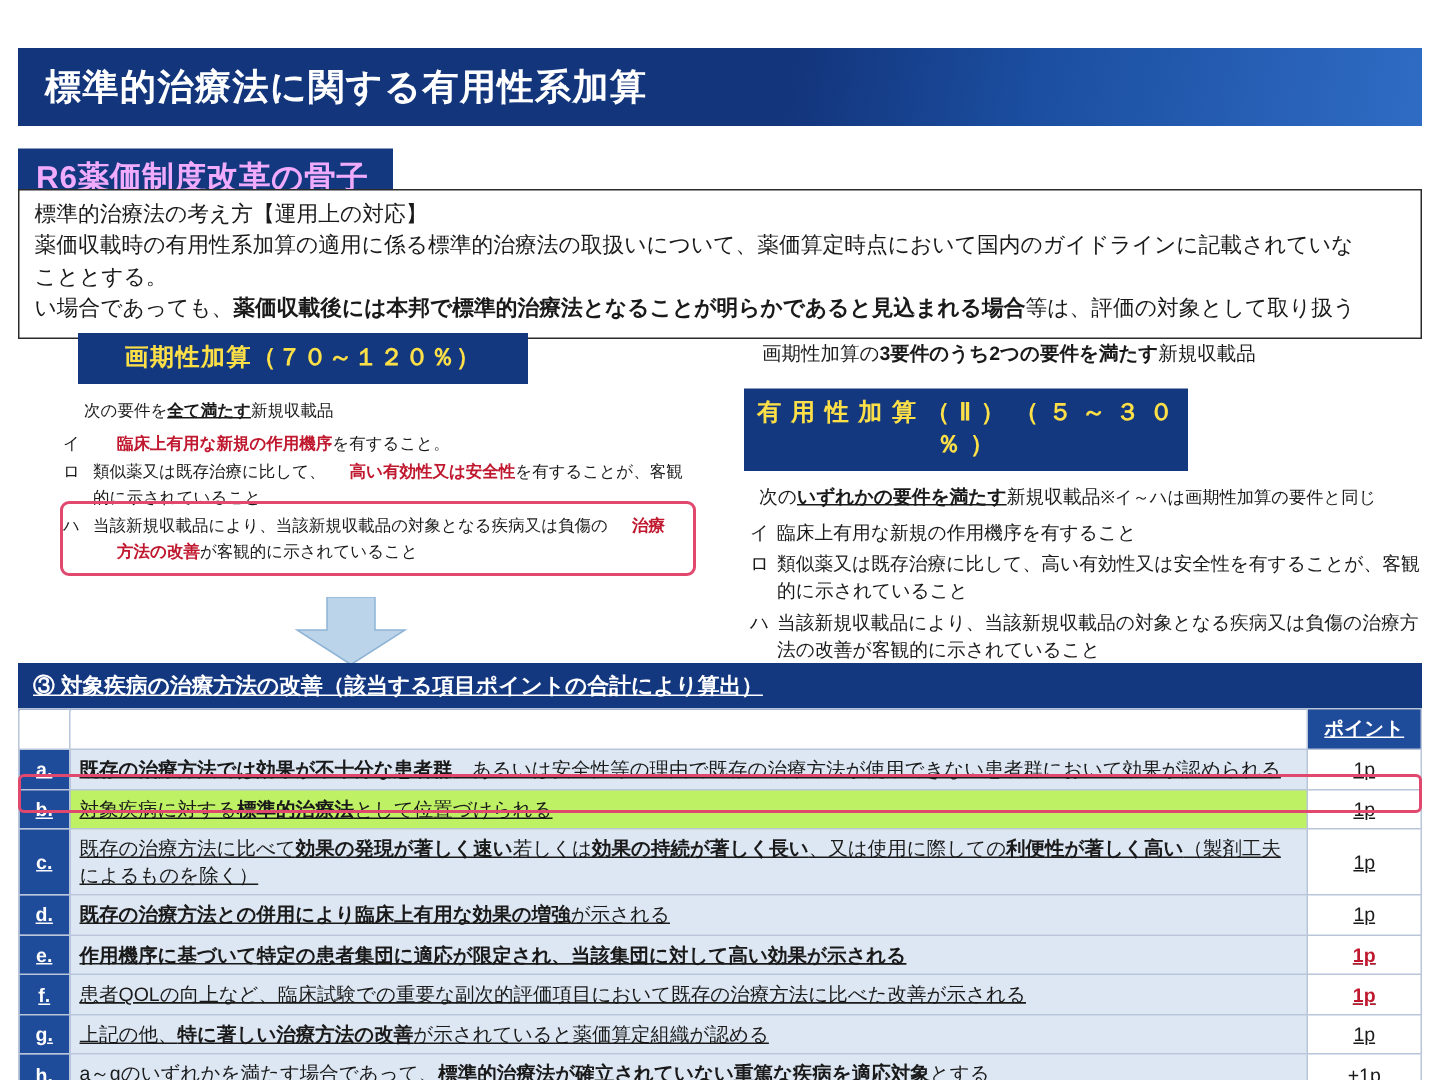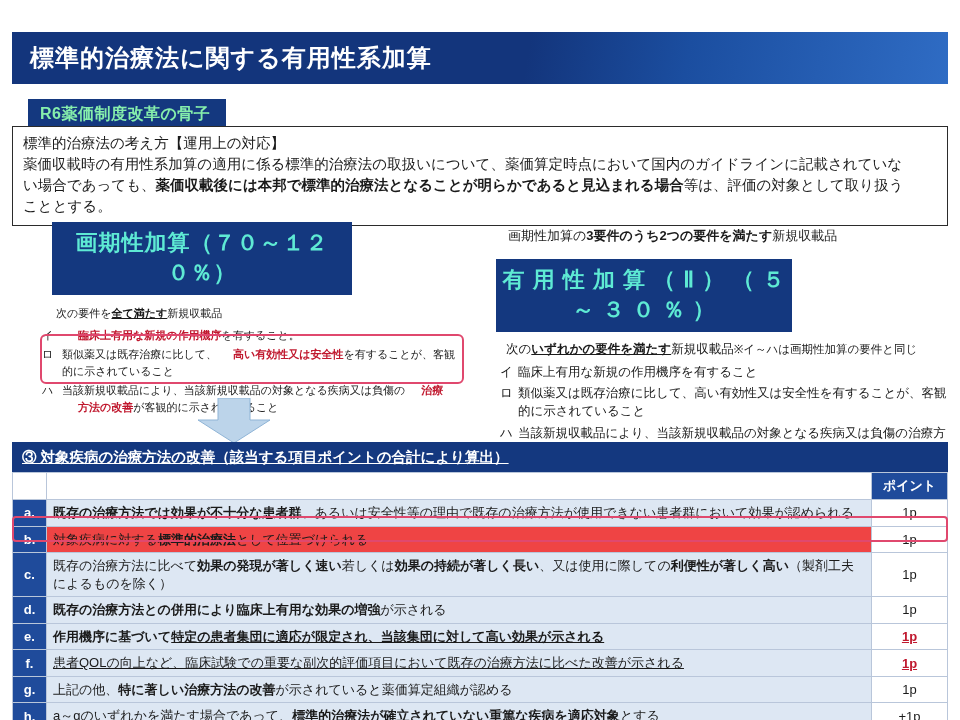--- a/index.html
+++ b/index.html
@@ -37,25 +37,25 @@
     color: #ffffff;
     font-size: 24px;
     font-weight: bold;
     letter-spacing: 1px;
     padding-left: 18px;
   }
 
   
   .section-tag {
     position: absolute;
-    left: 28px;
+    left: 12px;
     top: 99px;
     background: #14387f;
-    color: #86efac;
-    font-size: 16px;
+    color: #f0abfc;
+    font-size: 21px;
     font-weight: bold;
     padding: 5px 16px 6px 12px;
     letter-spacing: 0.5px;
   }
 
   
   .quote-box {
     position: absolute;
     left: 12px;
     top: 126px;
@@ -66,24 +66,24 @@
     padding: 6px 10px 8px 10px;
     font-size: 14.5px;
     line-height: 1.45;
   }
   .quote-box p { margin: 0; }
   .b { font-weight: bold; }
 
   
   .pill {
     background: #14387f;
-    color: #5eead4;
+    color: #fde047;
     font-weight: bold;
     text-align: center;
-    font-size: 22px;
+    font-size: 16px;
     letter-spacing: 1px;
     padding: 6px 0 7px 0;
   }
 
   
   .left-col {
     position: absolute;
     left: 24px;
     top: 222px;
     width: 440px;
@@ -192,27 +192,28 @@
     top: 472px;
     width: 936px;
     border-collapse: collapse;
     font-size: 13px;
     table-layout: fixed;
   }
   table.pts th, table.pts td {
     border: 1px solid #b9c6da;
     padding: 4px 6px;
     vertical-align: middle;
+    text-decoration: underline;
   }
   .col-letter { width: 34px; text-align: center; background: #1f4b9b; color: #fff; font-weight: bold; }
   .col-point { width: 76px; text-align: center; }
   .hdr-blank { background: #ffffff; border: none; }
   .hdr-point { background: #1f4b9b; color: #ffffff; text-align: center; font-weight: bold; }
   tr.alt td.desc { background: #dde7f3; }
-  tr.plain td.desc { background: #ef4444; }
+  tr.plain td.desc { background: #bef264; }
   td.desc { line-height: 1.35; }
   td.pt { background: #ffffff; }
   .pt-red { color: #c0182e; font-weight: bold; text-decoration: underline; }
 
   .row-highlight {
     position: absolute;
     left: 12px;
     top: 516px;
     width: 936px;
     height: 26px;
@@ -229,22 +230,22 @@
 
   <div class="header">
     <div class="header-title">標準的治療法に関する有用性系加算</div>
   </div>
 
   <div class="section-tag">R6薬価制度改革の骨子</div>
 
   <div class="quote-box">
     <p>標準的治療法の考え方【運用上の対応】</p>
     <p>薬価収載時の有用性系加算の適用に係る標準的治療法の取扱いについて、薬価算定時点において国内のガイドラインに記載されていな</p>
+    <p>こととする。</p>
     <p><span>い場合であっても、</span><span class="b">薬価収載後には本邦で標準的治療法となることが明らかであると見込まれる場合</span><span>等は、評価の対象として取り扱う</span></p>
-    <p>こととする。</p>
   </div>
 
   <div class="left-col">
     <div class="pill pill-kakki">画期性加算（７０～１２０％）</div>
     <div class="left-body">
       <div class="lead-line"><span>次の要件を</span><span class="b u">全て満たす</span><span>新規収載品</span></div>
 
       <div class="item">
         <div class="item-mark">イ</div>
         <div class="item-text"><span class="red">臨床上有用な新規の作用機序</span><span>を有すること。</span></div>

